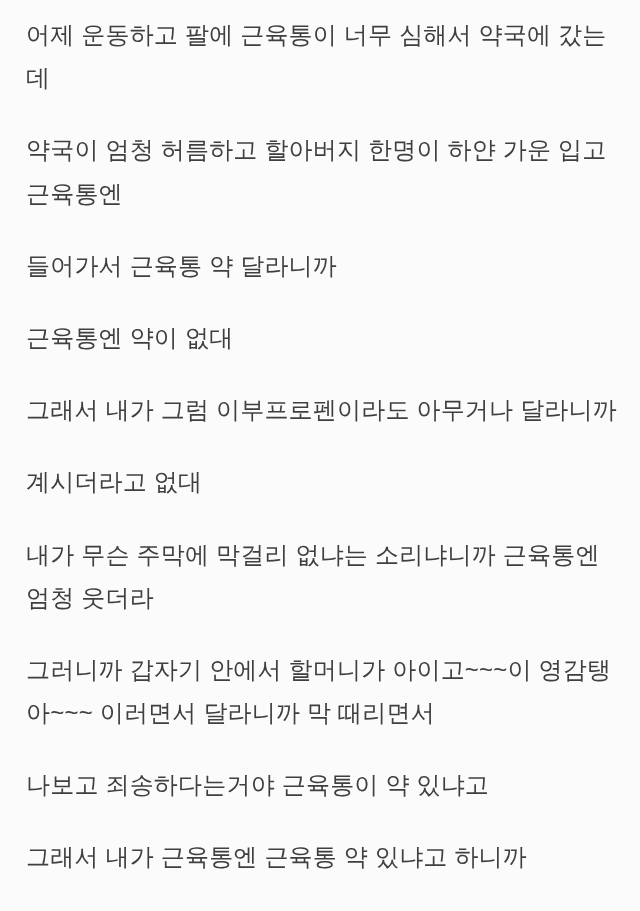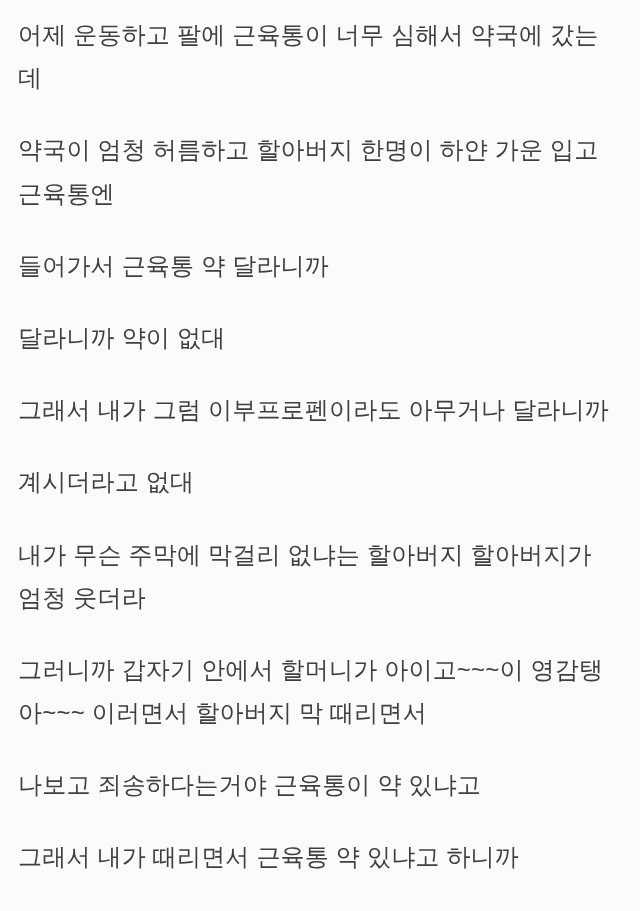--- a/index.html
+++ b/index.html
@@ -12,38 +12,38 @@
     overflow: hidden;
     background: #fbfbfb;
     font-family: "Liberation Sans", "DejaVu Sans", sans-serif;
   }
   .post-body {
     box-sizing: border-box;
     width: 640px;
     padding: 13px 20px 0 18px;
   }
   .post-paragraph {
-    margin: 0 0 29px 0;
+    margin: 0 0 29px 8px;
     font-size: 24px;
     line-height: 1.8;
     color: #3f3f3f;
     letter-spacing: 0.2px;
     word-break: break-all;
     overflow-wrap: break-word;
     white-space: normal;
   }
 </style>
 </head>
 <body>
 
 <article class="post-body">
   <p class="post-paragraph">어제 운동하고 팔에 근육통이 너무 심해서 약국에 갔는데</p>
   <p class="post-paragraph">약국이 엄청 허름하고 할아버지 한명이 하얀 가운 입고 근육통엔</p>
   <p class="post-paragraph">들어가서 근육통 약 달라니까</p>
-  <p class="post-paragraph">달라니까 약이 없대</p>
+  <p class="post-paragraph">근육통엔 약이 없대</p>
   <p class="post-paragraph">그래서 내가 그럼 이부프로펜이라도 아무거나 달라니까</p>
   <p class="post-paragraph">계시더라고 없대</p>
-  <p class="post-paragraph">내가 무슨 주막에 막걸리 없냐는 할아버지 할아버지가 엄청 웃더라</p>
-  <p class="post-paragraph">그러니까 갑자기 안에서 할머니가 아이고~~~이 영감탱아~~~ 이러면서 할아버지 막 때리면서</p>
+  <p class="post-paragraph">내가 무슨 주막에 막걸리 없냐는 소리냐니까 근육통엔 엄청 웃더라</p>
+  <p class="post-paragraph">그러니까 갑자기 안에서 할머니가 아이고~~~이 영감탱아~~~ 이러면서 달라니까 막 때리면서</p>
   <p class="post-paragraph">나보고 죄송하다는거야 근육통이 약 있냐고</p>
-  <p class="post-paragraph">그래서 내가 때리면서 근육통 약 있냐고 하니까</p>
+  <p class="post-paragraph">그래서 내가 근육통엔 근육통 약 있냐고 하니까</p>
   <p class="post-paragraph">근육통엔 약이 없대</p>
 </article>
 
 </body></html>

